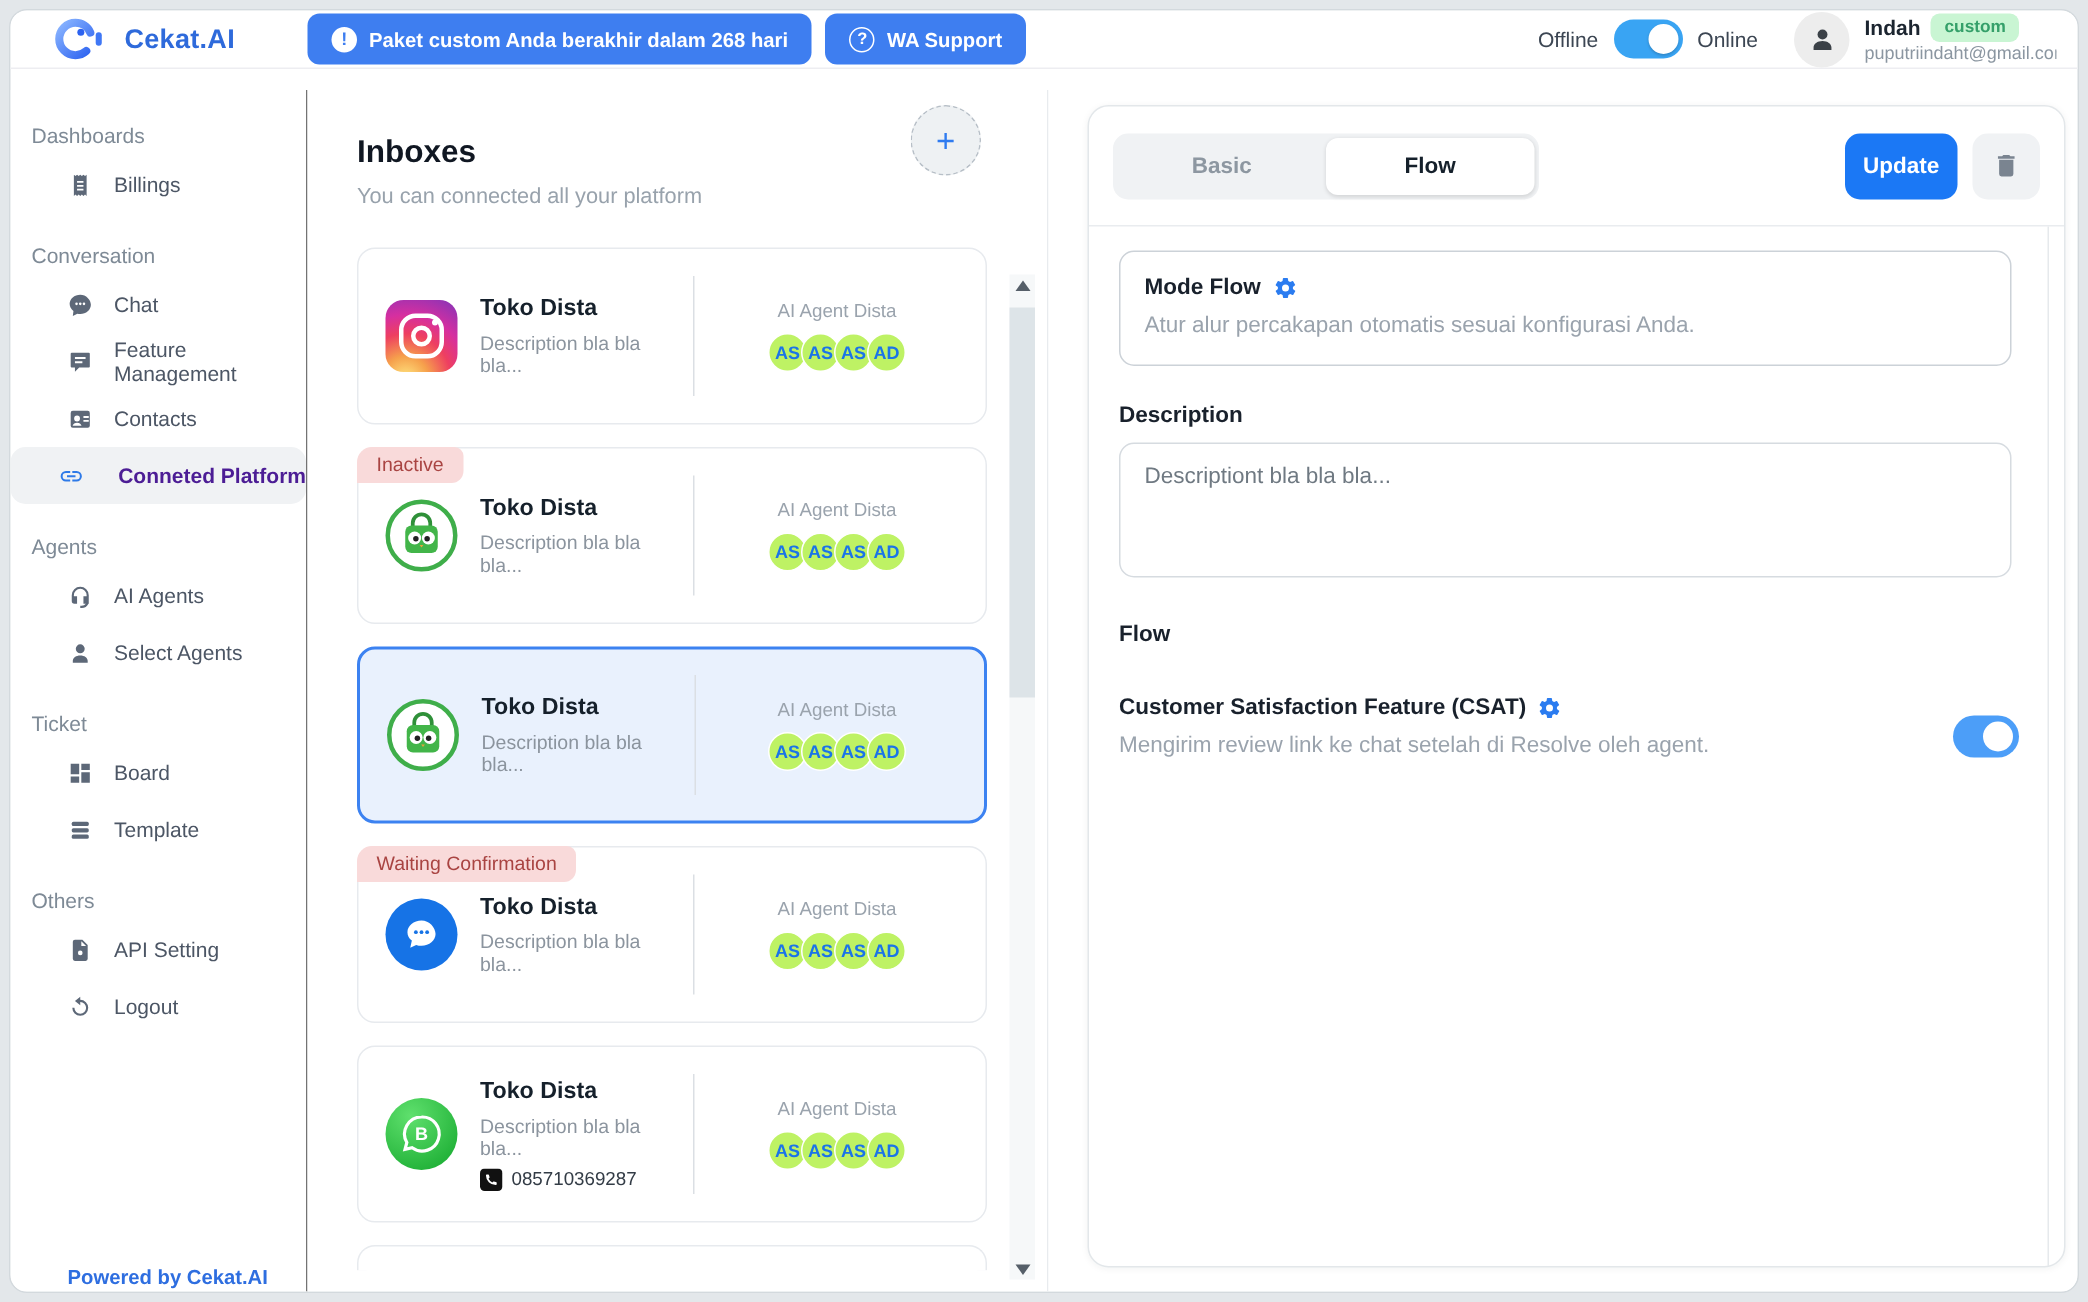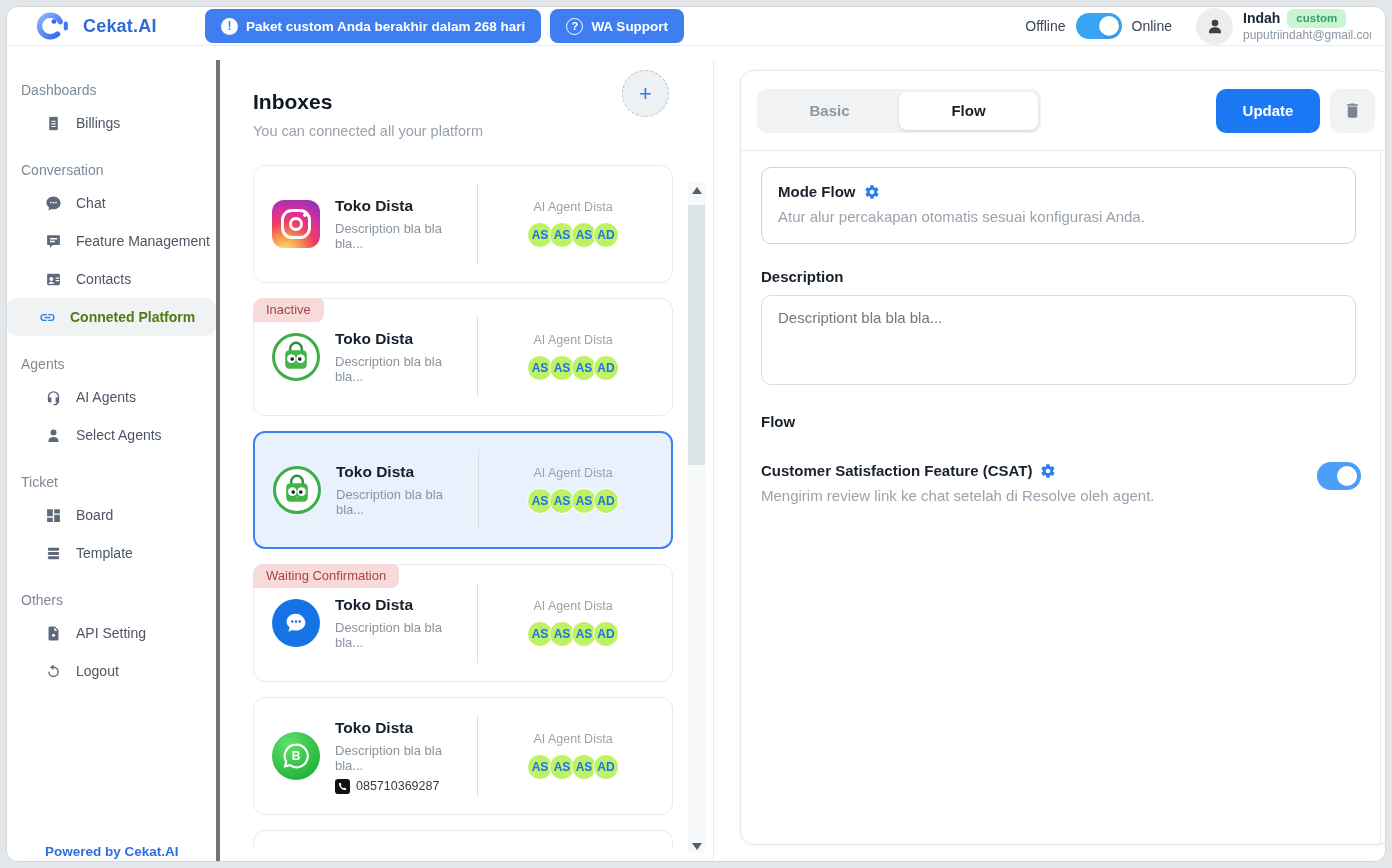--- a/index.html
+++ b/index.html
@@ -25,30 +25,30 @@
   .switch.on .knob { right:3px; }
   .avatar { width:37px; height:37px; border-radius:50%; background:#ededed; display:flex; align-items:center; justify-content:center; margin-left:14px; flex:none; }
   .user-block { line-height:1.25; }
   .user-row1 { display:flex; align-items:center; gap:7px; }
   .user-name { font-size:14px; font-weight:700; color:#1c2530; }
   .plan-badge { background:#c9f5d3; color:#35a06a; font-size:11.5px; font-weight:600; border-radius:6px; padding:2px 9px; }
   .user-email { font-size:12px; color:#8b96a1; width:128px; overflow:hidden; white-space:nowrap; }
 
   
   .main { position:absolute; top:53px; left:0; right:0; bottom:0; display:flex; }
-  .sidebar { width:213px; flex:none; border-right:4px solid #737373; position:relative; padding-top:22px; background:#fff; }
+  .sidebar { width:198px; flex:none; border-right:1px solid #737373; position:relative; padding-top:22px; background:#fff; }
   .middle { width:494px; flex:none; border-right:1px solid #e8ebee; position:relative; background:#fff; overflow:hidden; }
   .rightpane { flex:1; position:relative; background:#fff; }
 
   
   .sec-label { font-size:14px; color:#7e8a96; padding:0 14px; margin:20px 0 6px; }
   .sec-label:first-child { margin-top:0; }
   .side-item { display:flex; align-items:center; gap:14px; height:38px; padding-left:38px; font-size:14px; color:#4c5665; cursor:pointer; }
   .side-item svg { flex:none; fill:#5d6878; }
-  .side-item.active { background:#f0f2f4; border-radius:10px; color:#4d7c0f; font-weight:600; padding-left:32px; }
+  .side-item.active { background:#f0f2f4; border-radius:10px; color:#4c1d95; font-weight:600; padding-left:32px;justify-content:space-between; }
   .side-item.active svg { fill:#2e7ae8; }
   .side-footer { position:absolute; bottom:2px; left:38px; font-size:13.5px; font-weight:700; color:#2e6ee0; cursor:pointer; }
 
   
   .inbox-head { padding:30px 0 0 33px; position:relative; }
   .inbox-title { font-size:21px; font-weight:800; color:#101722; }
   .inbox-sub { font-size:14.5px; color:#98a2ac; margin-top:9px; }
   .add-btn { position:absolute; top:10px; right:44px; width:47px; height:47px; border-radius:50%; background:#eef1f3;
              border:1.6px dashed #b7bfc7; color:#2f7bf0; font-size:22px; font-weight:400;
              display:flex; align-items:center; justify-content:center; cursor:pointer; }
@@ -82,37 +82,37 @@
   .scroll-thumb { position:absolute; left:0; top:22px; width:17px; height:260px; background:#dde4e8; cursor:grab; }
 
   
   .detail-card { position:absolute; left:26px; top:10px; width:652px; height:775px; background:#fff;
                  border:1px solid #e3e7ea; border-radius:14px; box-shadow:0 1px 5px rgba(20,30,40,.05); }
   .detail-head { height:80px; display:flex; align-items:center; padding:0 16px; border-bottom:1px solid #e9ecef; }
   .seg { width:284px; height:44px; background:#f0f2f4; border-radius:10px; display:flex; padding:3px; }
   .seg-item { flex:1; display:flex; align-items:center; justify-content:center; font-size:15px; font-weight:600;
               color:#8d97a1; border-radius:8px; cursor:pointer; }
   .seg-item.active { background:#fff; color:#15202b; font-weight:700; box-shadow:0 1px 3px rgba(0,0,0,.13); }
-  .update-btn { margin-left:auto; width:104px; height:44px; background:#1b78f5; color:#fff; border:none; border-radius:10px;
+  .update-btn { margin-left:auto; width:75px; height:44px; background:#1b78f5; color:#fff; border:none; border-radius:10px;
                 font-size:15px; font-weight:600; cursor:pointer; font-family:inherit; }
   .trash-btn { width:45px; height:44px; background:#f0f2f4; border:none; border-radius:10px; margin-left:10px;
                display:flex; align-items:center; justify-content:center; cursor:pointer; }
   .detail-body { position:relative; padding:16px 0 0 20px; height:693px; }
   .detail-body::after { content:""; position:absolute; top:0; right:10px; bottom:0; width:1px; background:#e6e9ec; }
   .field-w { width:595px; }
   .modeflow-box { border:1px solid #ccd2d8; border-radius:10px; padding:15px 16px 18px; }
   .bold-label { font-size:15px; font-weight:700; color:#19212c; display:flex; align-items:center; gap:8px; }
   .gray-sub { font-size:15px; color:#9aa3ad; margin-top:8px; }
   .field-label { font-size:15px; font-weight:700; color:#19212c; margin:24px 0 10px; }
   .desc-area { width:595px; height:90px; border:1px solid #d6dbe0; border-radius:10px; resize:none; padding:13px 16px;
                font-size:15px; color:#6f7982; font-family:inherit; background:#fff; outline:none; }
   .select-box { width:595px; height:48px; background:#f7f9fa; border:1px solid #d6dbe0; border-radius:10px;
                 display:flex; align-items:center; padding:0 16px; font-size:15px; color:#333d48; cursor:pointer; }
   .select-box svg { margin-left:auto; }
-  .csat-row { margin-top:32px; width:600px; display:flex; align-items:flex-start;gap:48px; }
+  .csat-row { margin-top:32px; width:600px; display:flex; align-items:flex-end;gap:48px; }
   .csat-text { flex:1; }
   .csat-toggle { width:44px; height:28px; border-radius:14px; background:#4c9ef8; position:relative; cursor:pointer; flex:none; }
   .csat-toggle .knob { position:absolute; top:4px; right:4px; width:20px; height:20px; border-radius:50%; background:#fff; }
 
   
   .insta { border-radius:12px; background:radial-gradient(circle at 28% 110%, #fdd775 6%, #f6a14c 24%, #ee3f60 48%, #d62fa0 68%, #9633b3 92%); position:relative; }
   .insta .cam { position:absolute; inset:9px; border:3px solid #fff; border-radius:11px; }
   .insta .lens { position:absolute; top:50%; left:50%; width:14px; height:14px; margin:-7px 0 0 -7px; border:3px solid #fff; border-radius:50%; }
   .insta .dot { position:absolute; top:13px; right:13px; width:4px; height:4px; border-radius:50%; background:#fff; }
   .toko { border-radius:50%; background:#fff; border:3.5px solid #3fae4a; display:flex; align-items:center; justify-content:center; }

